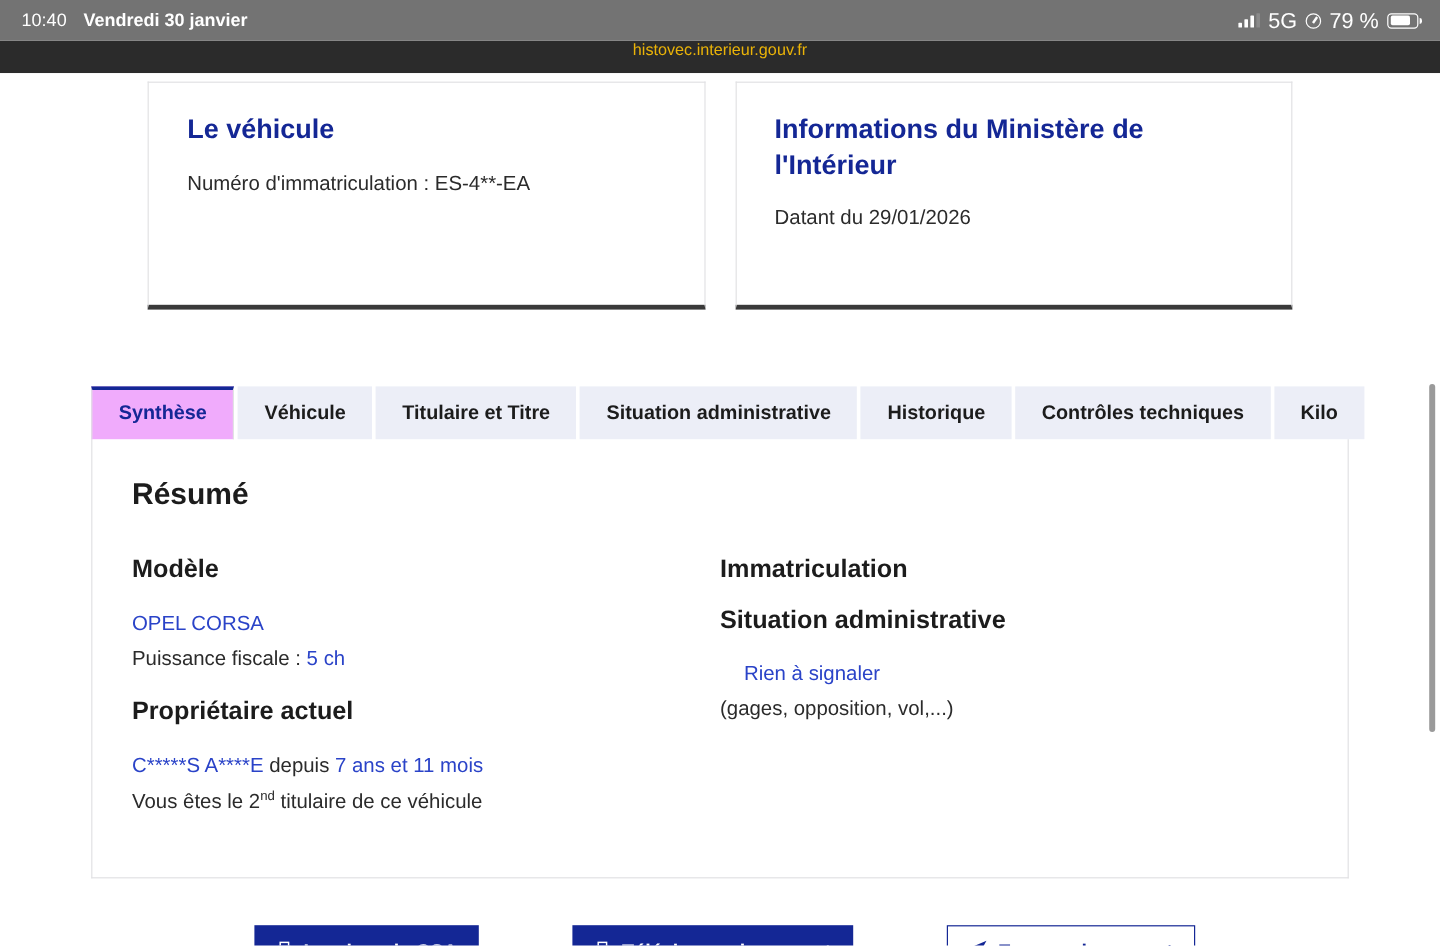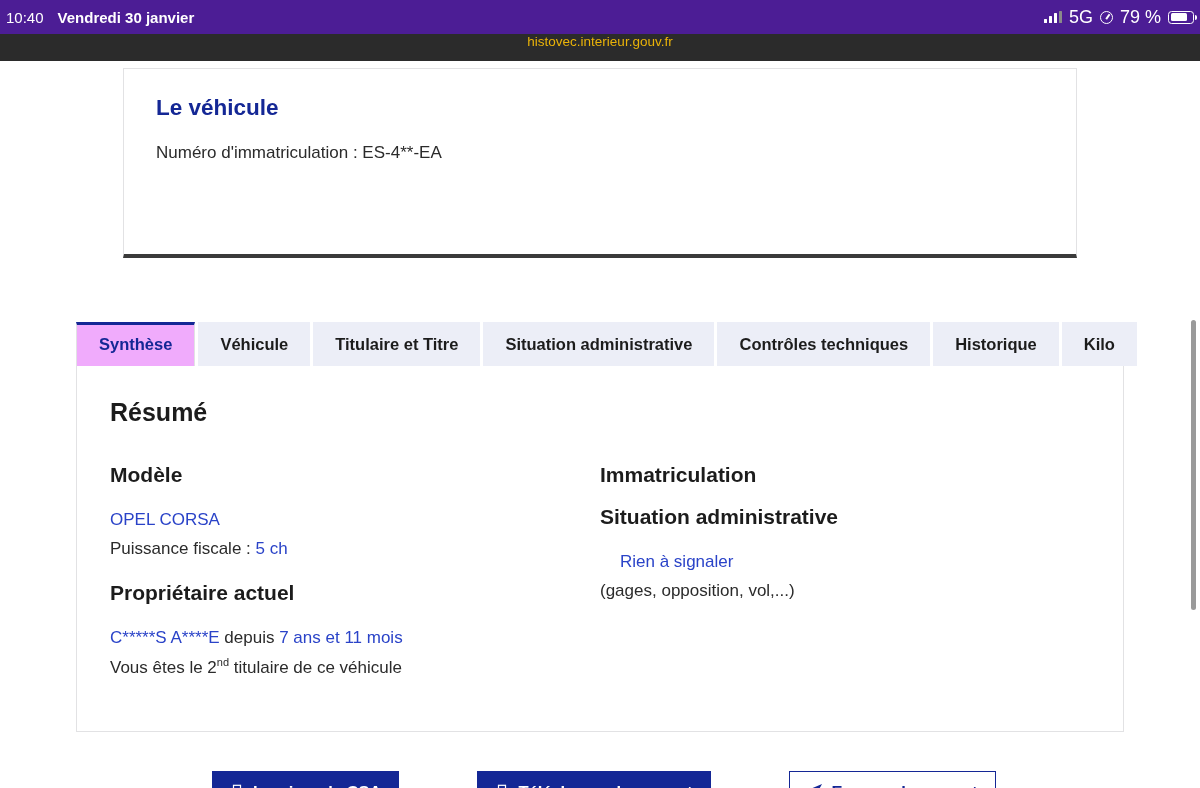--- a/index.html
+++ b/index.html
@@ -7,25 +7,25 @@
     width: 1200px; height: 788px;
     font-family: "Liberation Sans", sans-serif;
     background: #ffffff;
     overflow: hidden;
   }
 
   
   .statusbar {
     position: relative;
     height: 34px;
-    background: #4c1d95;
+    background: #737373;
     color: #ffffff;
     display: flex;
     align-items: center;
-    padding: 0 6px;
+    padding: 0 18px;
     font-size: 15px;
   }
   .statusbar .time { font-weight: 400; margin-right: 14px; }
   .statusbar .date { font-weight: 700; }
   .statusbar .right {
     margin-left: auto;
     display: flex;
     align-items: center;
     gap: 7px;
     font-size: 18px;
@@ -229,29 +229,33 @@
   <span>histovec.interieur.gouv.fr</span>
 </div>
 
 <div class="page">
 
   <div class="cards">
     <div class="card">
       <h2>Le véhicule</h2>
       <p>Numéro d'immatriculation : ES-4**-EA</p>
     </div>
+    <div class="card">
+      <h2>Informations du Ministère de l'Intérieur</h2>
+      <p>Datant du 29/01/2026</p>
+    </div>
   </div>
 
   <div class="tabs-wrap">
     <div class="tab active">Synthèse</div>
     <div class="tab">Véhicule</div>
     <div class="tab">Titulaire et Titre</div>
     <div class="tab">Situation administrative</div>
+    <div class="tab">Historique</div>
     <div class="tab">Contrôles techniques</div>
-    <div class="tab">Historique</div>
     <div class="tab">Kilo</div>
   </div>
 
   <div class="panel">
     <h2>Résumé</h2>
 
     <div class="grid">
 
       <div class="col left">
         <div class="blk">

